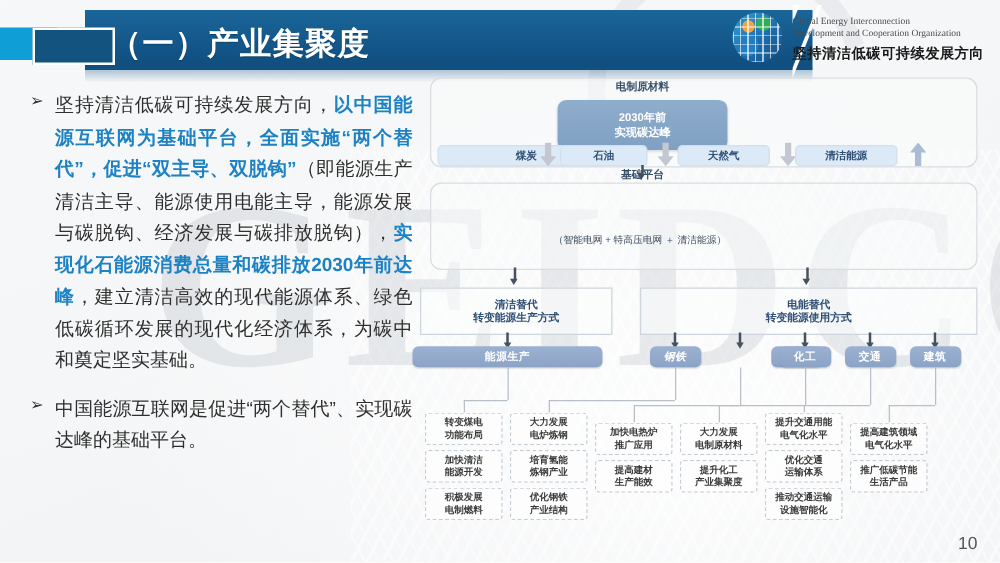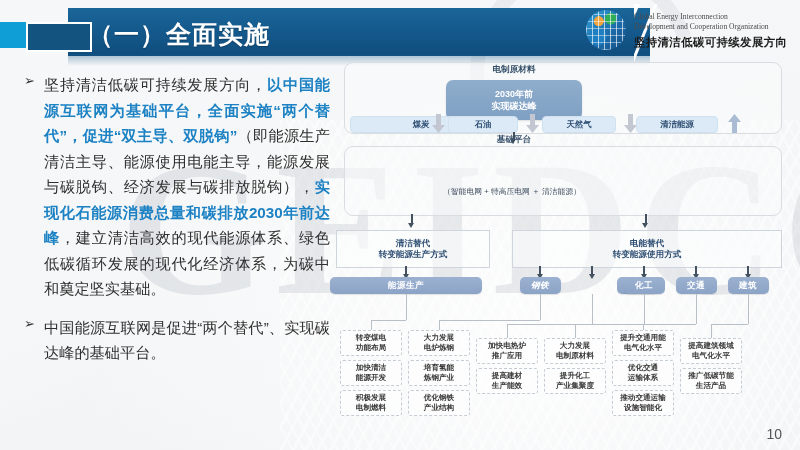--- a/index.html
+++ b/index.html
@@ -173,21 +173,21 @@
   <div class="wm-arc"></div>
 
   <div>
     <div class="hdr-bar"></div>
     <div class="sq-cyan"></div>
     <div class="sq-navy"></div>
     <div class="hdr-slash">
       <i class="a"></i>
         <i class="b"></i>
     </div>
-    <div class="hdr-title">（一）全面实施</div>
+    <div class="hdr-title">（一）产业集聚度</div>
 
     <div class="logo">
       <div class="globe"></div>
       <div class="logo-en">
         <div>Global Energy Interconnection</div>
         <div>Development and Cooperation Organization</div>
       </div>
       <div class="logo-cn">坚持清洁低碳可持续发展方向</div>
     </div>
   </div>

